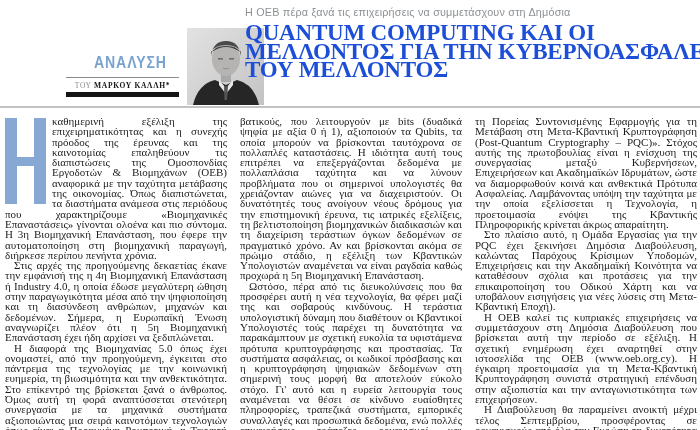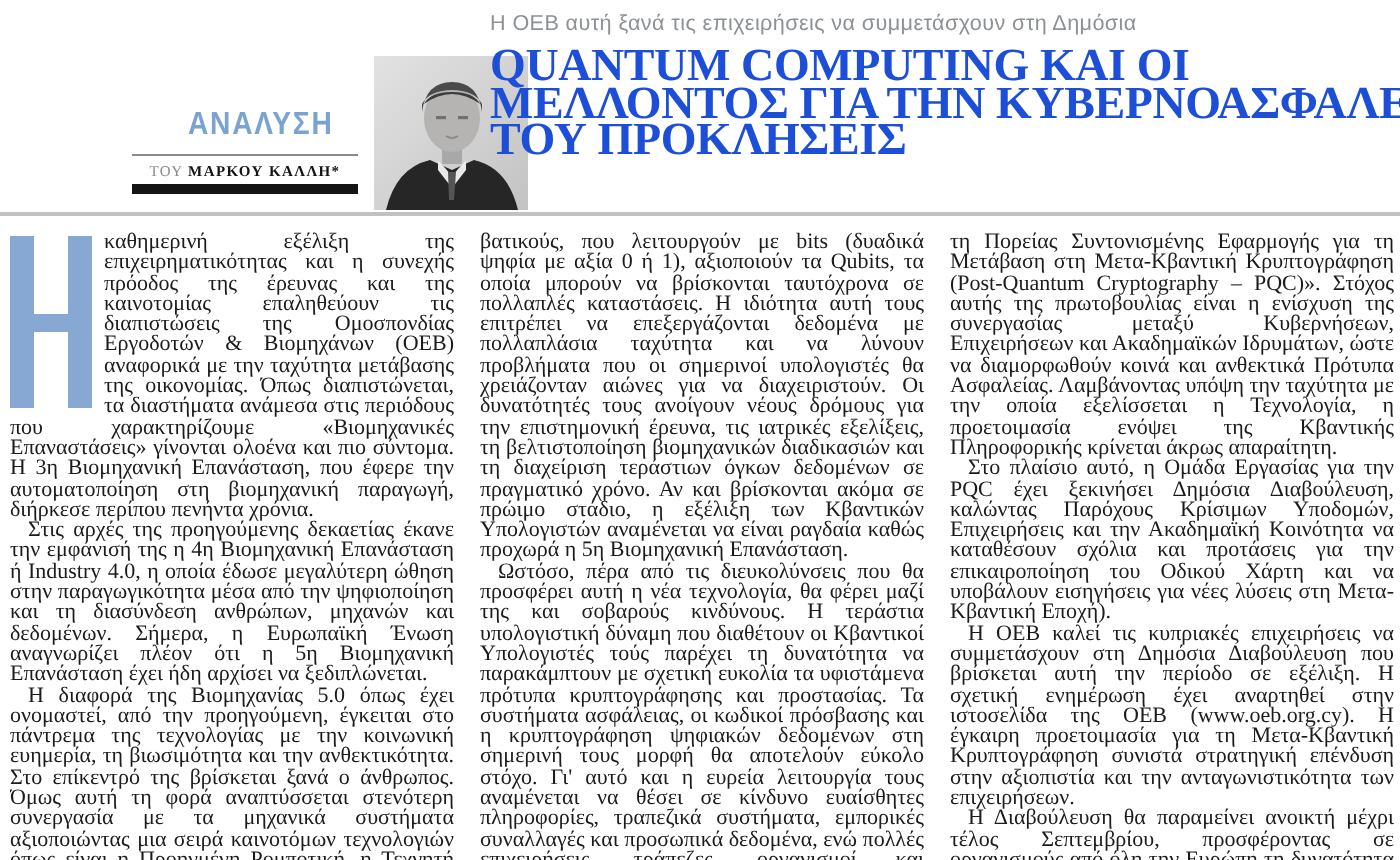--- a/index.html
+++ b/index.html
@@ -89,26 +89,26 @@
       <rect x="42" y="30" width="5" height="1.6" fill="#6f6f6f"></rect>
       <path d="M36 40 Q39 42 42 40" stroke="#8b8b8b" stroke-width="1" fill="none"></path>
       <path d="M6 77 Q11 56 28 52 L39 57 L50 52 Q67 56 72 77 Z" fill="#262626"></path>
       <polygon points="32,52 39,60 46,52 46,57 39,66 32,57" fill="#e9e9e9"></polygon>
       <polygon points="37,58 41,58 40,72 37.5,72" fill="#555555"></polygon>
     </svg>
   </div>
 
   <div class="headline-block">
     <div class="kicker">
-      <div>Η ΟΕΒ αυτή ξανά τις επιχειρήσεις να συμμετάσχουν στη Δημόσια</div>
+      <div>Η ΟΕΒ πέρα ξανά τις επιχειρήσεις να συμμετάσχουν στη Δημόσια</div>
     </div>
     <h1 class="headline">
       <span>QUANTUM COMPUTING ΚΑΙ ΟΙ</span>
       <span>ΜΕΛΛΟΝΤΟΣ ΓΙΑ ΤΗΝ ΚΥΒΕΡΝΟΑΣΦΑΛΕΙΑ</span>
-      <span>ΤΟΥ ΠΡΟΚΛΗΣΕΙΣ</span>
+      <span>ΤΟΥ ΜΕΛΛΟΝΤΟΣ</span>
     </h1>
   </div>
 
   <div class="page-rule"></div>
 
   <main class="body-columns">
 
     <div class="col">
       <p>
         <span class="dropcap">

